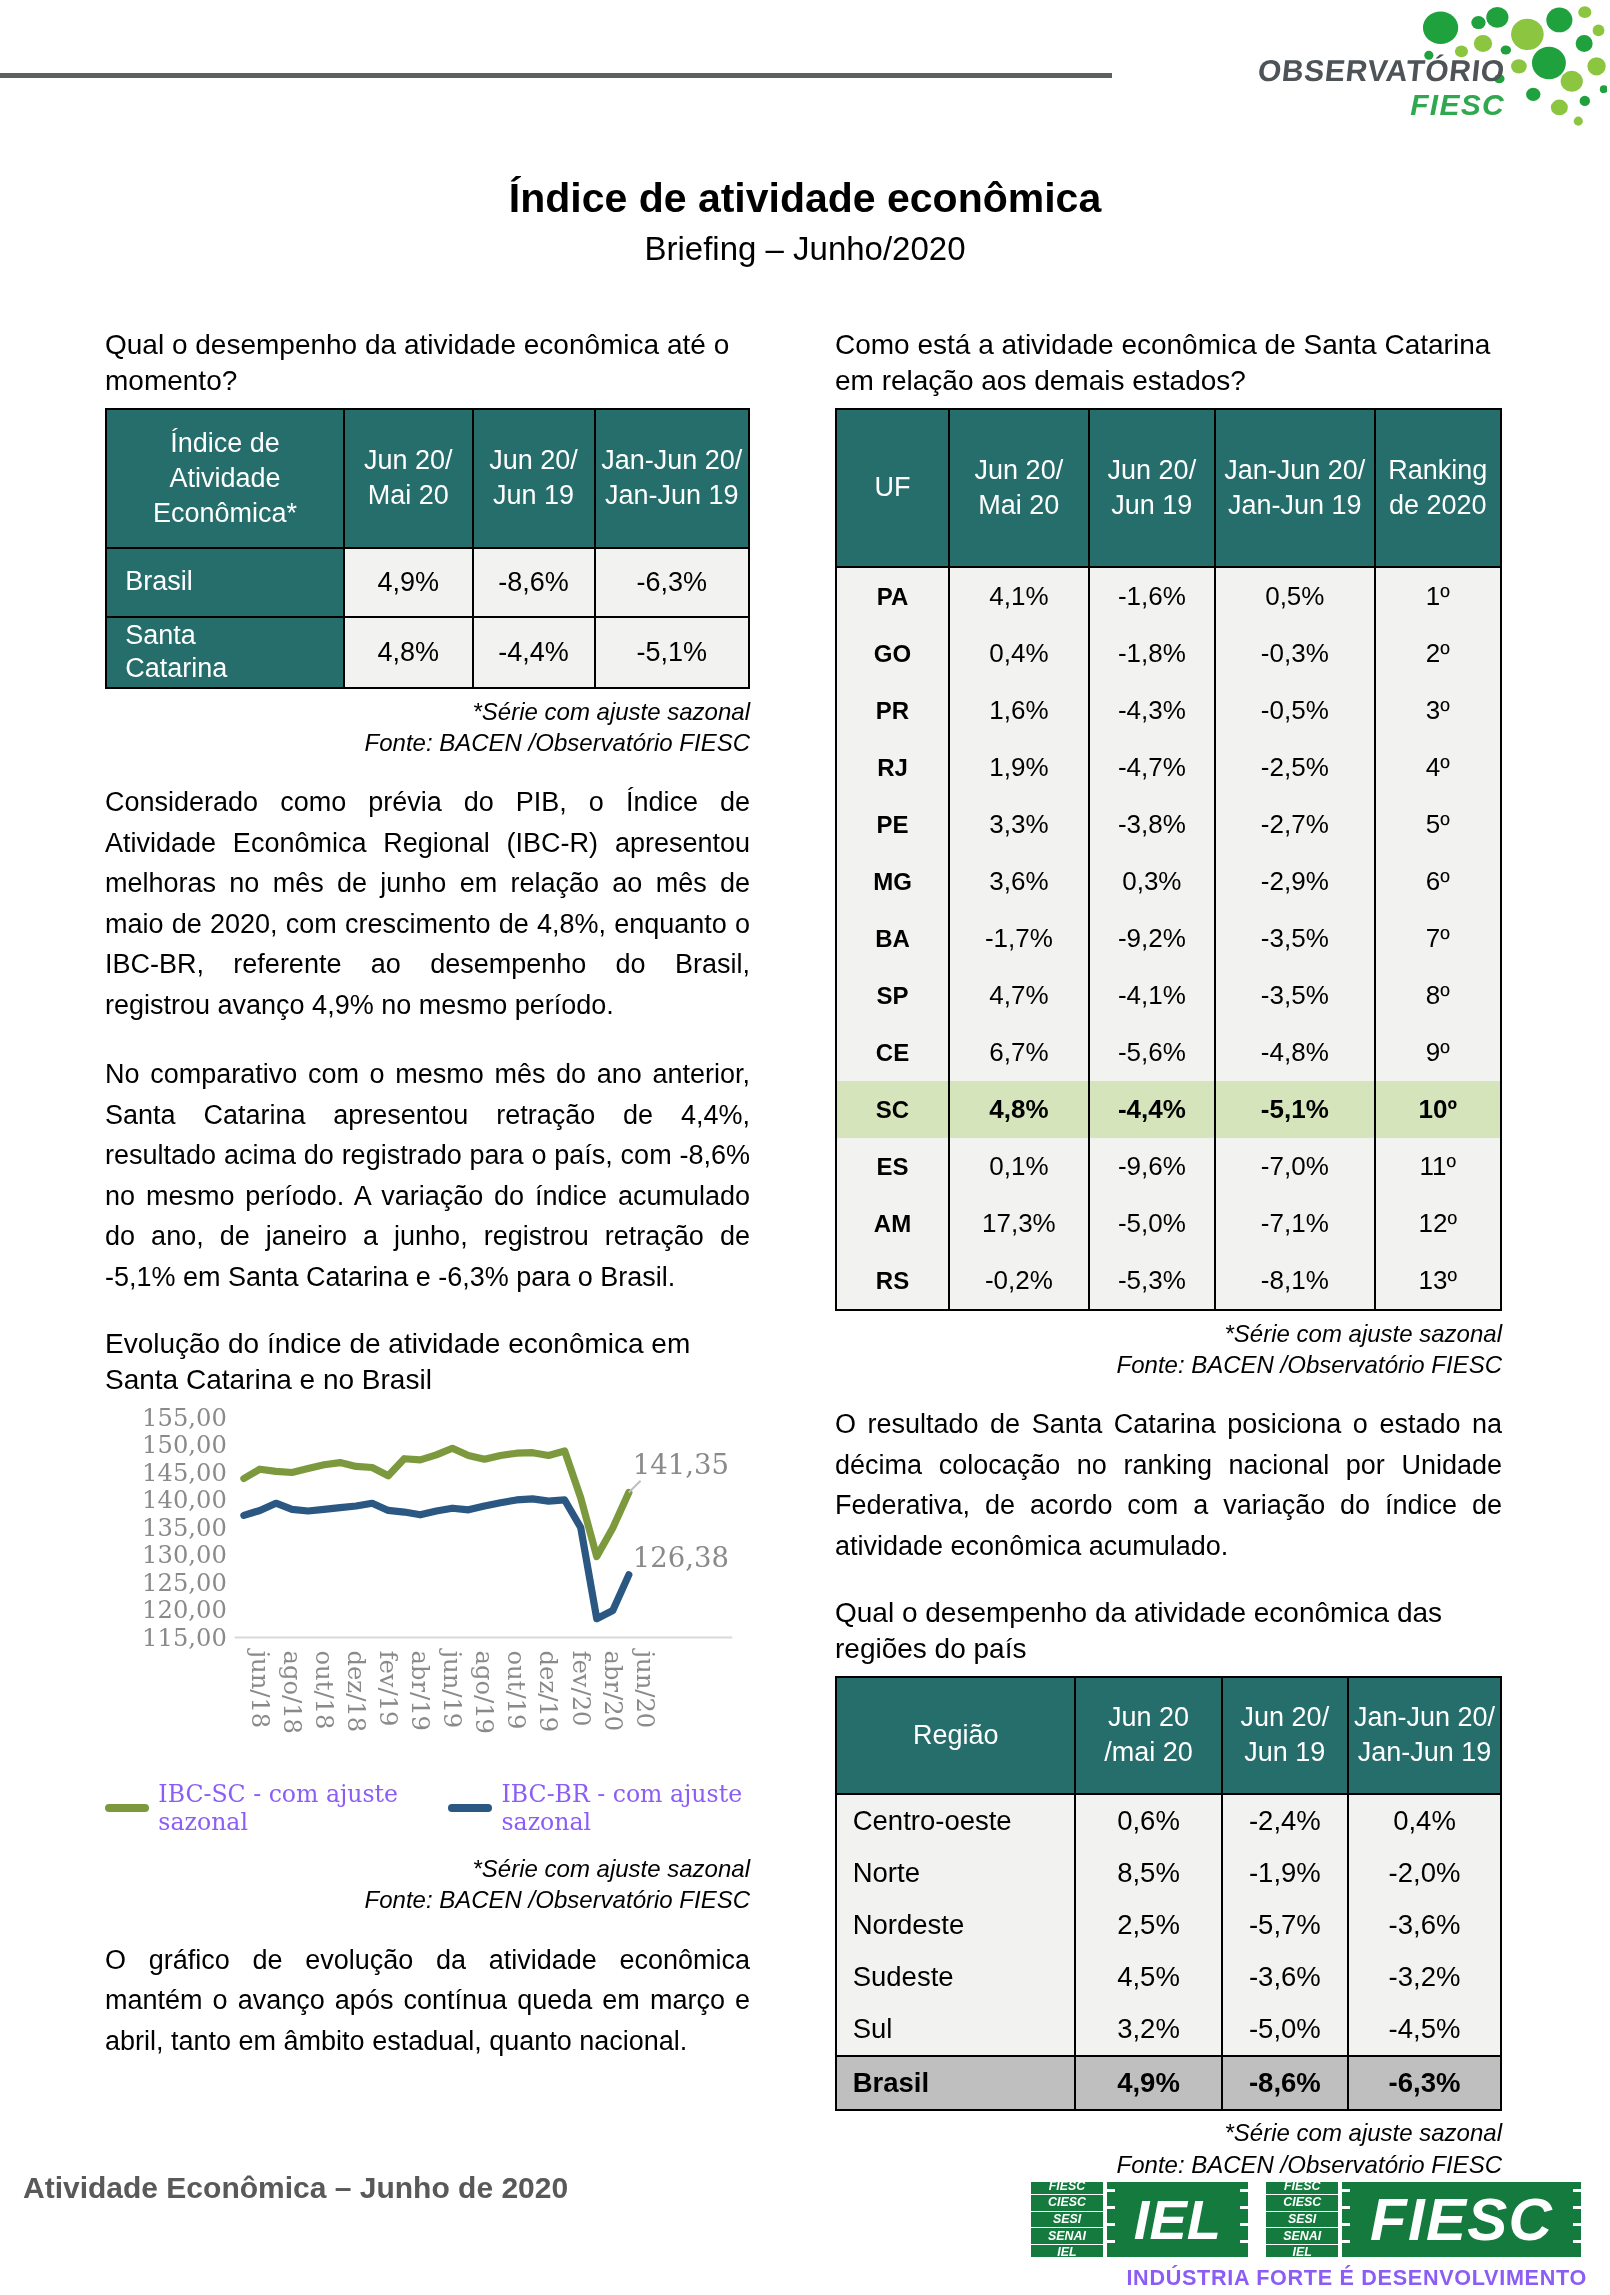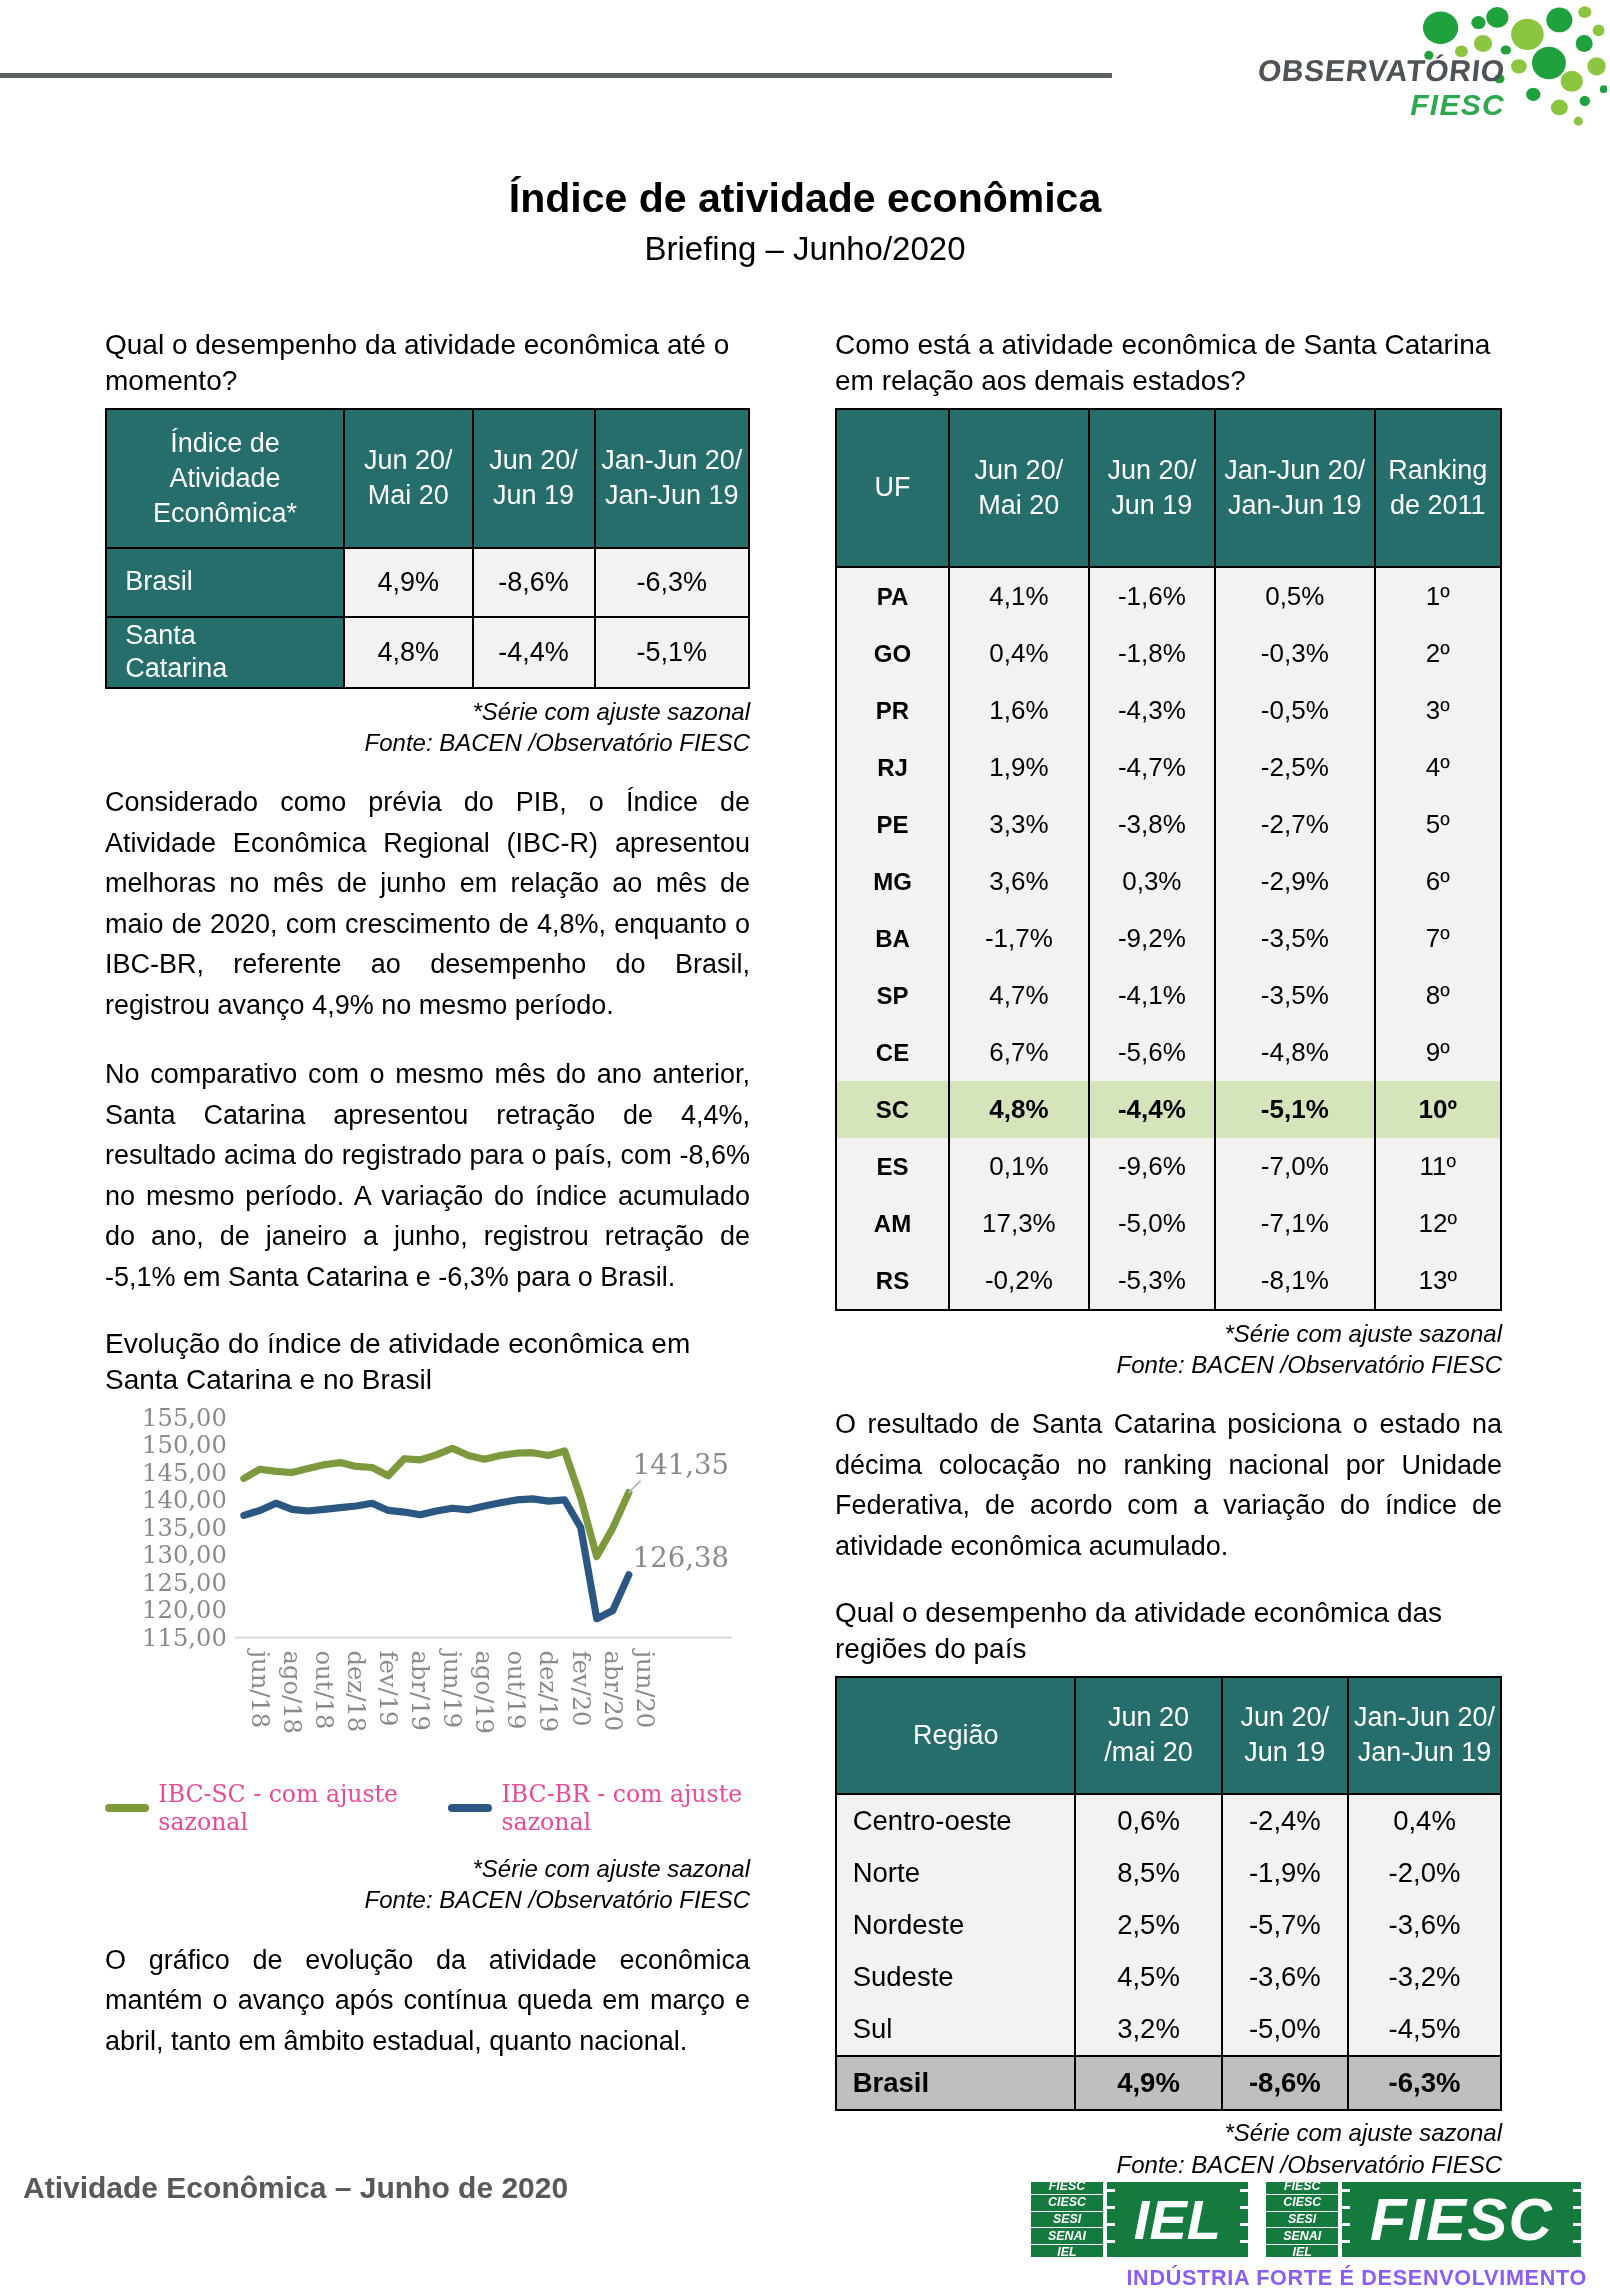--- a/index.html
+++ b/index.html
@@ -49,21 +49,21 @@
   table.t3 th{padding:22px 3.9px;}
   table.t3 td{height:50px;font-size:27.5px;}
   table.t3 td.lab{text-align:left;padding-left:15.7px;}
   table.t3 tr.emph td{background:#bfbfbf;font-weight:bold;border-top:2.6px solid #000;}
 
   
   .chart-wrap{margin:3.9px 0 0 0;}
   .chart-svg text.ax{font-family:"DejaVu Serif", serif;font-size:37px;fill:#8a8a8a;}
   .chart-svg text.dl{font-family:"DejaVu Serif", serif;font-size:42px;fill:#8a8a8a;}
   .legend{display:flex;justify-content:center;gap:42px;align-items:center;margin:6.5px 0 17px 0;
-          font-family:"DejaVu Serif", serif;font-size:23.6px;color:#ec4899;}
+          font-family:"DejaVu Serif", serif;font-size:23.6px;color:#8b5cf6;}
   .legend .item{display:flex;align-items:center;gap:9.2px;}
   .legend .sw{width:60px;height:8.5px;border-radius:4.6px;}
 
   
   .foot-left{position:absolute;left:23px;top:2171px;}
   .foot-title{font-size:30px;font-weight:bold;color:#595959;}
   .foot-sub{font-size:24px;color:#7f7f7f;margin-top:6.5px;}
   .foot-logos{position:absolute;left:1031px;top:2182px;display:flex;align-items:stretch;height:75px;}
   .mini{width:72px;background:var(--lg-green);color:#fff;display:flex;flex-direction:column;justify-content:center;padding:3.9px 0;}
   .mini span{font-size:12.4px;font-weight:bold;font-style:italic;text-align:center;line-height:1;
@@ -236,21 +236,21 @@
         <thead>
           <tr>
             <th>UF</th>
             <th>Jun 20/
 Mai 20</th>
             <th>Jun 20/
 Jun 19</th>
             <th>Jan-Jun 20/
 Jan-Jun 19</th>
             <th>Ranking
-de 2011</th>
+de 2020</th>
           </tr>
         </thead>
         <tbody>
           <tr class="">
             <td class="uf">PA</td>
             <td class="">4,1%</td>
             <td class="">-1,6%</td>
             <td class="">0,5%</td>
             <td class="">1º</td>
           </tr>

